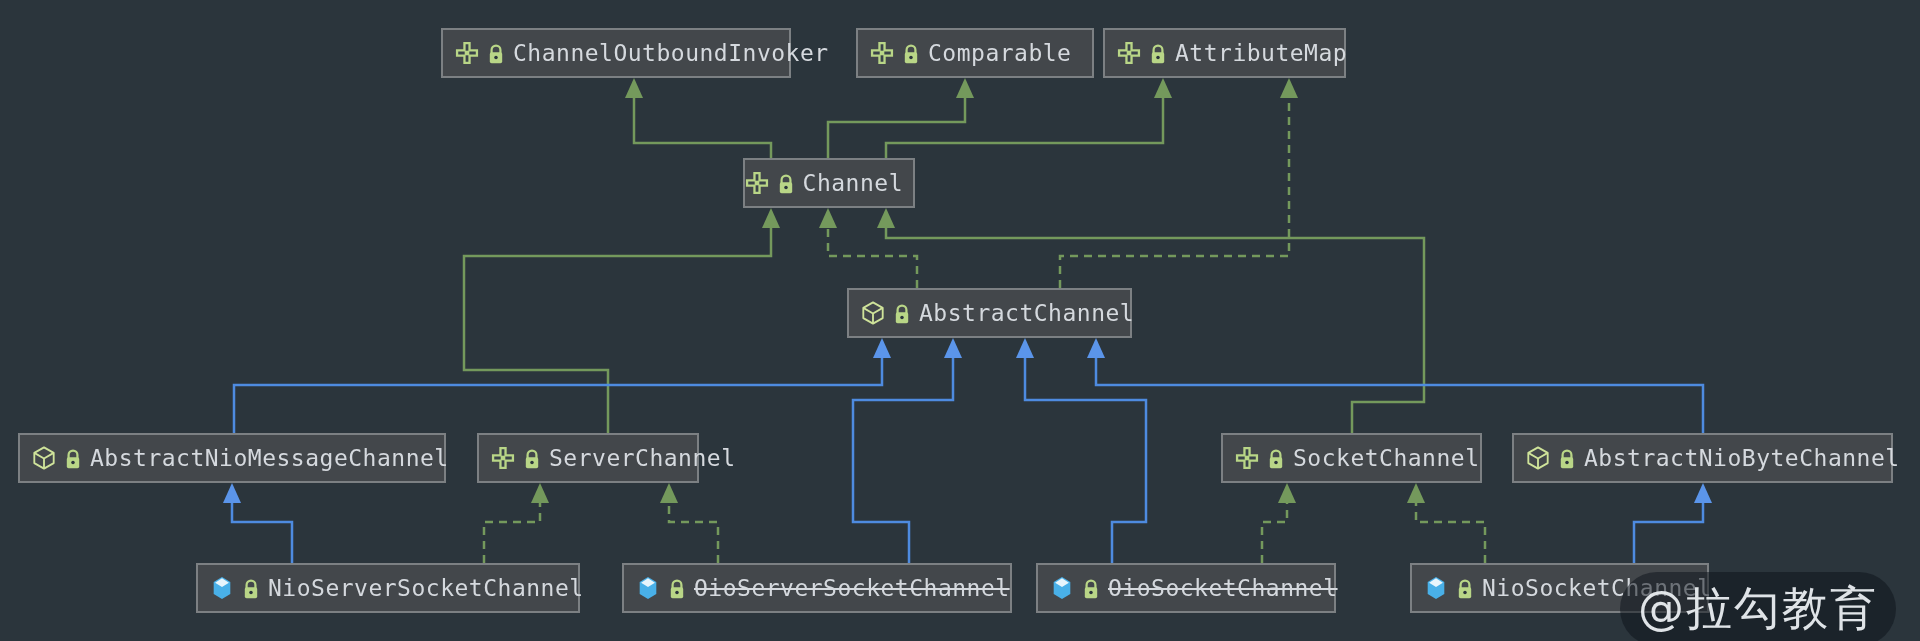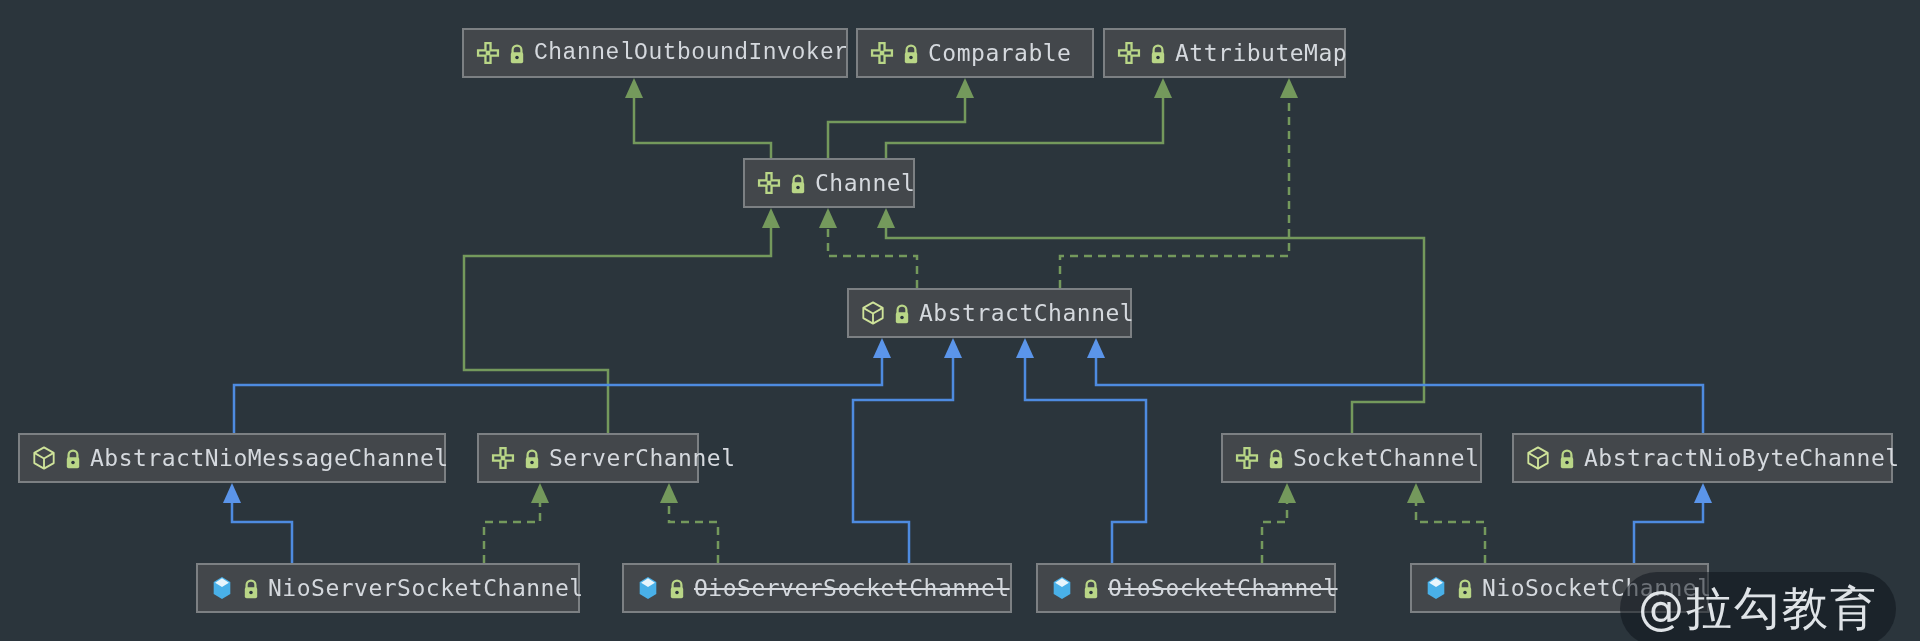--- a/index.html
+++ b/index.html
@@ -63,21 +63,21 @@
     <g fill="#5b95ea">
       <polygon points="882,338 873,358 891,358"></polygon>
       <polygon points="953,338 944,358 962,358"></polygon>
       <polygon points="1025,338 1016,358 1034,358"></polygon>
       <polygon points="1096,338 1087,358 1105,358"></polygon>
       <polygon points="232,483 223,503 241,503"></polygon>
       <polygon points="1703,483 1694,503 1712,503"></polygon>
     </g>
   </svg>
 
-  <div class="node" style="left:462px;top:28px;width:386px;font-family:Liberation Mono, monospace;">
+  <div class="node" style="left:441px;top:28px;width:350px;">
     <svg class="ic" width="24" height="24" viewBox="0 0 26 26">
       <path d="M9 1 h8 v8 h8 v8 h-8 v8 h-8 v-8 H1 V9 h8 z" fill="#b9d687"></path>
       <path d="M11.5 3.5 h3 v8 h8 v3 h-8 v8 h-3 v-8 h-8 v-3 h8 z" fill="#3a4349"></path>
       <rect x="10.5" y="10.5" width="5" height="5" fill="#b9d687"></rect>
     </svg>
     <svg class="ic" width="18" height="23" viewBox="0 0 20 26">
       <path d="M5 13 V9 a5 5 0 0 1 10 0 v4" stroke="#b9d687" stroke-width="2.5" fill="none"></path>
       <rect x="3" y="11.5" width="14" height="12.5" rx="2" fill="#b9d687"></rect>
       <circle cx="10" cy="17.5" r="2" fill="#2b353c"></circle>
     </svg>
@@ -105,21 +105,21 @@
       <rect x="10.5" y="10.5" width="5" height="5" fill="#b9d687"></rect>
     </svg>
     <svg class="ic" width="18" height="23" viewBox="0 0 20 26">
       <path d="M5 13 V9 a5 5 0 0 1 10 0 v4" stroke="#b9d687" stroke-width="2.5" fill="none"></path>
       <rect x="3" y="11.5" width="14" height="12.5" rx="2" fill="#b9d687"></rect>
       <circle cx="10" cy="17.5" r="2" fill="#2b353c"></circle>
     </svg>
     <span class="lbl">AttributeMap</span>
   </div>
 
-  <div class="node" style="left:743px;top:158px;width:172px;">
+  <div class="node" style="left:743px;top:158px;width:172px;justify-content:flex-end;">
     <svg class="ic" width="24" height="24" viewBox="0 0 26 26">
       <path d="M9 1 h8 v8 h8 v8 h-8 v8 h-8 v-8 H1 V9 h8 z" fill="#b9d687"></path>
       <path d="M11.5 3.5 h3 v8 h8 v3 h-8 v8 h-3 v-8 h-8 v-3 h8 z" fill="#3a4349"></path>
       <rect x="10.5" y="10.5" width="5" height="5" fill="#b9d687"></rect>
     </svg>
     <svg class="ic" width="18" height="23" viewBox="0 0 20 26">
       <path d="M5 13 V9 a5 5 0 0 1 10 0 v4" stroke="#b9d687" stroke-width="2.5" fill="none"></path>
       <rect x="3" y="11.5" width="14" height="12.5" rx="2" fill="#b9d687"></rect>
       <circle cx="10" cy="17.5" r="2" fill="#2b353c"></circle>
     </svg>

